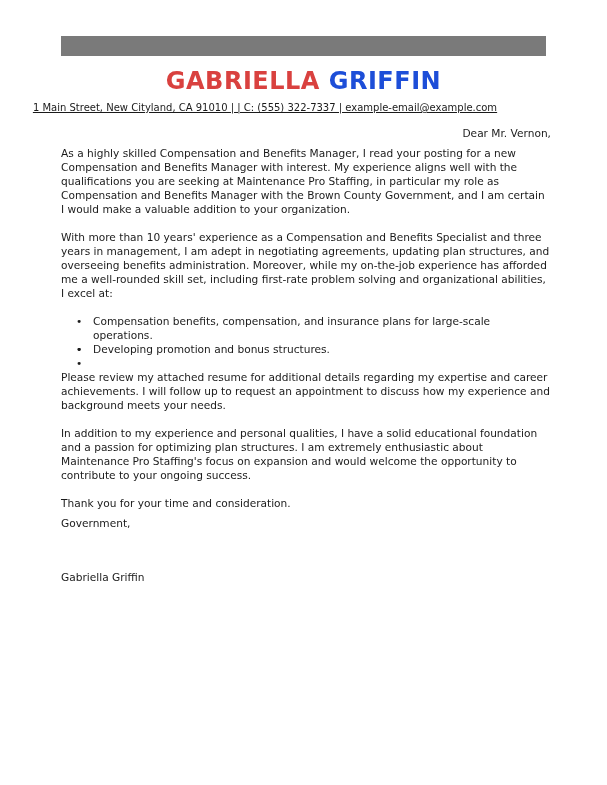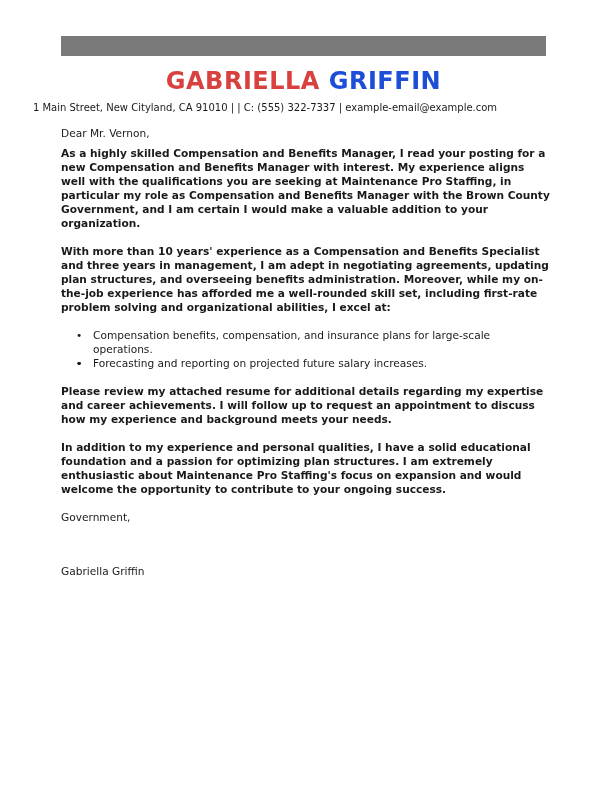--- a/index.html
+++ b/index.html
@@ -5,25 +5,25 @@
   html, body { margin: 0; padding: 0; background: #ffffff; }
   body { width: 607px; height: 785px; position: relative; overflow: hidden;
          font-family: "DejaVu Sans", sans-serif; color: #1a1a1a; }
   .page { position: absolute; left: 0; top: 0; width: 607px; height: 785px; }
   .topbar { position: absolute; left: 61px; top: 36px; width: 485px; height: 20px; background: #7a7a7a; }
   .name { position: absolute; left: 0; top: 66px; width: 607px; text-align: center;
           font-size: 24px; font-weight: bold; letter-spacing: 0.5px; line-height: 30px; }
   .name .first { color: #d9413f; text-align: right; }
   .name .last { color: #1d4ed8; }
   .contact { position: absolute; left: 0; top: 101px; width: 530px; text-align: center;
-             font-size: 10px; line-height: 14px; color: #1a1a1a; }
+             font-size: 10px; line-height: 14px; color: #1a1a1a; text-decoration: underline; }
   .body { position: absolute; left: 61px; top: 126px; width: 490px; font-size: 10.6px; line-height: 14px; }
   .body p { margin: 0; }
-  .salutation { margin-bottom: 6px !important; }
-  .para { margin-bottom: 14px !important; font-weight: bold; }
+  .salutation { margin-bottom: 6px !important; text-align: right; }
+  .para { margin-bottom: 14px !important; }
   ul.bullets { margin: 0 0 14px 0; padding: 0; list-style: none; }
   ul.bullets li { position: relative; padding-left: 32px; }
   ul.bullets li .dot { position: absolute; left: 15px; top: 0; }
   .thanks { margin-bottom: 6px !important; }
   .closing { margin-bottom: 40px !important; }
 </style>
 </head>
 <body>
 
 <div class="page">
@@ -36,21 +36,22 @@
 
   <div class="contact">1 Main Street, New Cityland, CA 91010 | | C: (555) 322-7337 | example-email@example.com</div>
 
   <div class="body">
     <p class="salutation">Dear Mr. Vernon,</p>
     <p class="para">As a highly skilled Compensation and Benefits Manager, I read your posting for a new Compensation and Benefits Manager with interest. My experience aligns well with the qualifications you are seeking at Maintenance Pro Staffing, in particular my role as Compensation and Benefits Manager with the Brown County Government, and I am certain I would make a valuable addition to your organization.</p>
     <p class="para">With more than 10 years' experience as a Compensation and Benefits Specialist and three years in management, I am adept in negotiating agreements, updating plan structures, and overseeing benefits administration. Moreover, while my on-the-job experience has afforded me a well-rounded skill set, including first-rate problem solving and organizational abilities, I excel at:</p>
     <ul class="bullets">
       <li><span class="dot">•</span><span>Compensation benefits, compensation, and insurance plans for large-scale operations.</span></li>
       <li><span class="dot">•</span></li>
+      <li><span class="dot">•</span><span>Developing promotion and bonus structures.</span></li>
       <li><span class="dot">•</span></li>
-      <li><span class="dot">•</span><span>Forecasting and reporting on projected future salary increases.</span></li>
     </ul>
     <p class="para">Please review my attached resume for additional details regarding my expertise and career achievements. I will follow up to request an appointment to discuss how my experience and background meets your needs.</p>
     <p class="para">In addition to my experience and personal qualities, I have a solid educational foundation and a passion for optimizing plan structures. I am extremely enthusiastic about Maintenance Pro Staffing's focus on expansion and would welcome the opportunity to contribute to your ongoing success.</p>
+    <p class="thanks">Thank you for your time and consideration.</p>
     <p class="closing">Government,</p>
     <p>Gabriella Griffin</p>
   </div>
 </div>
 
 </body></html>

